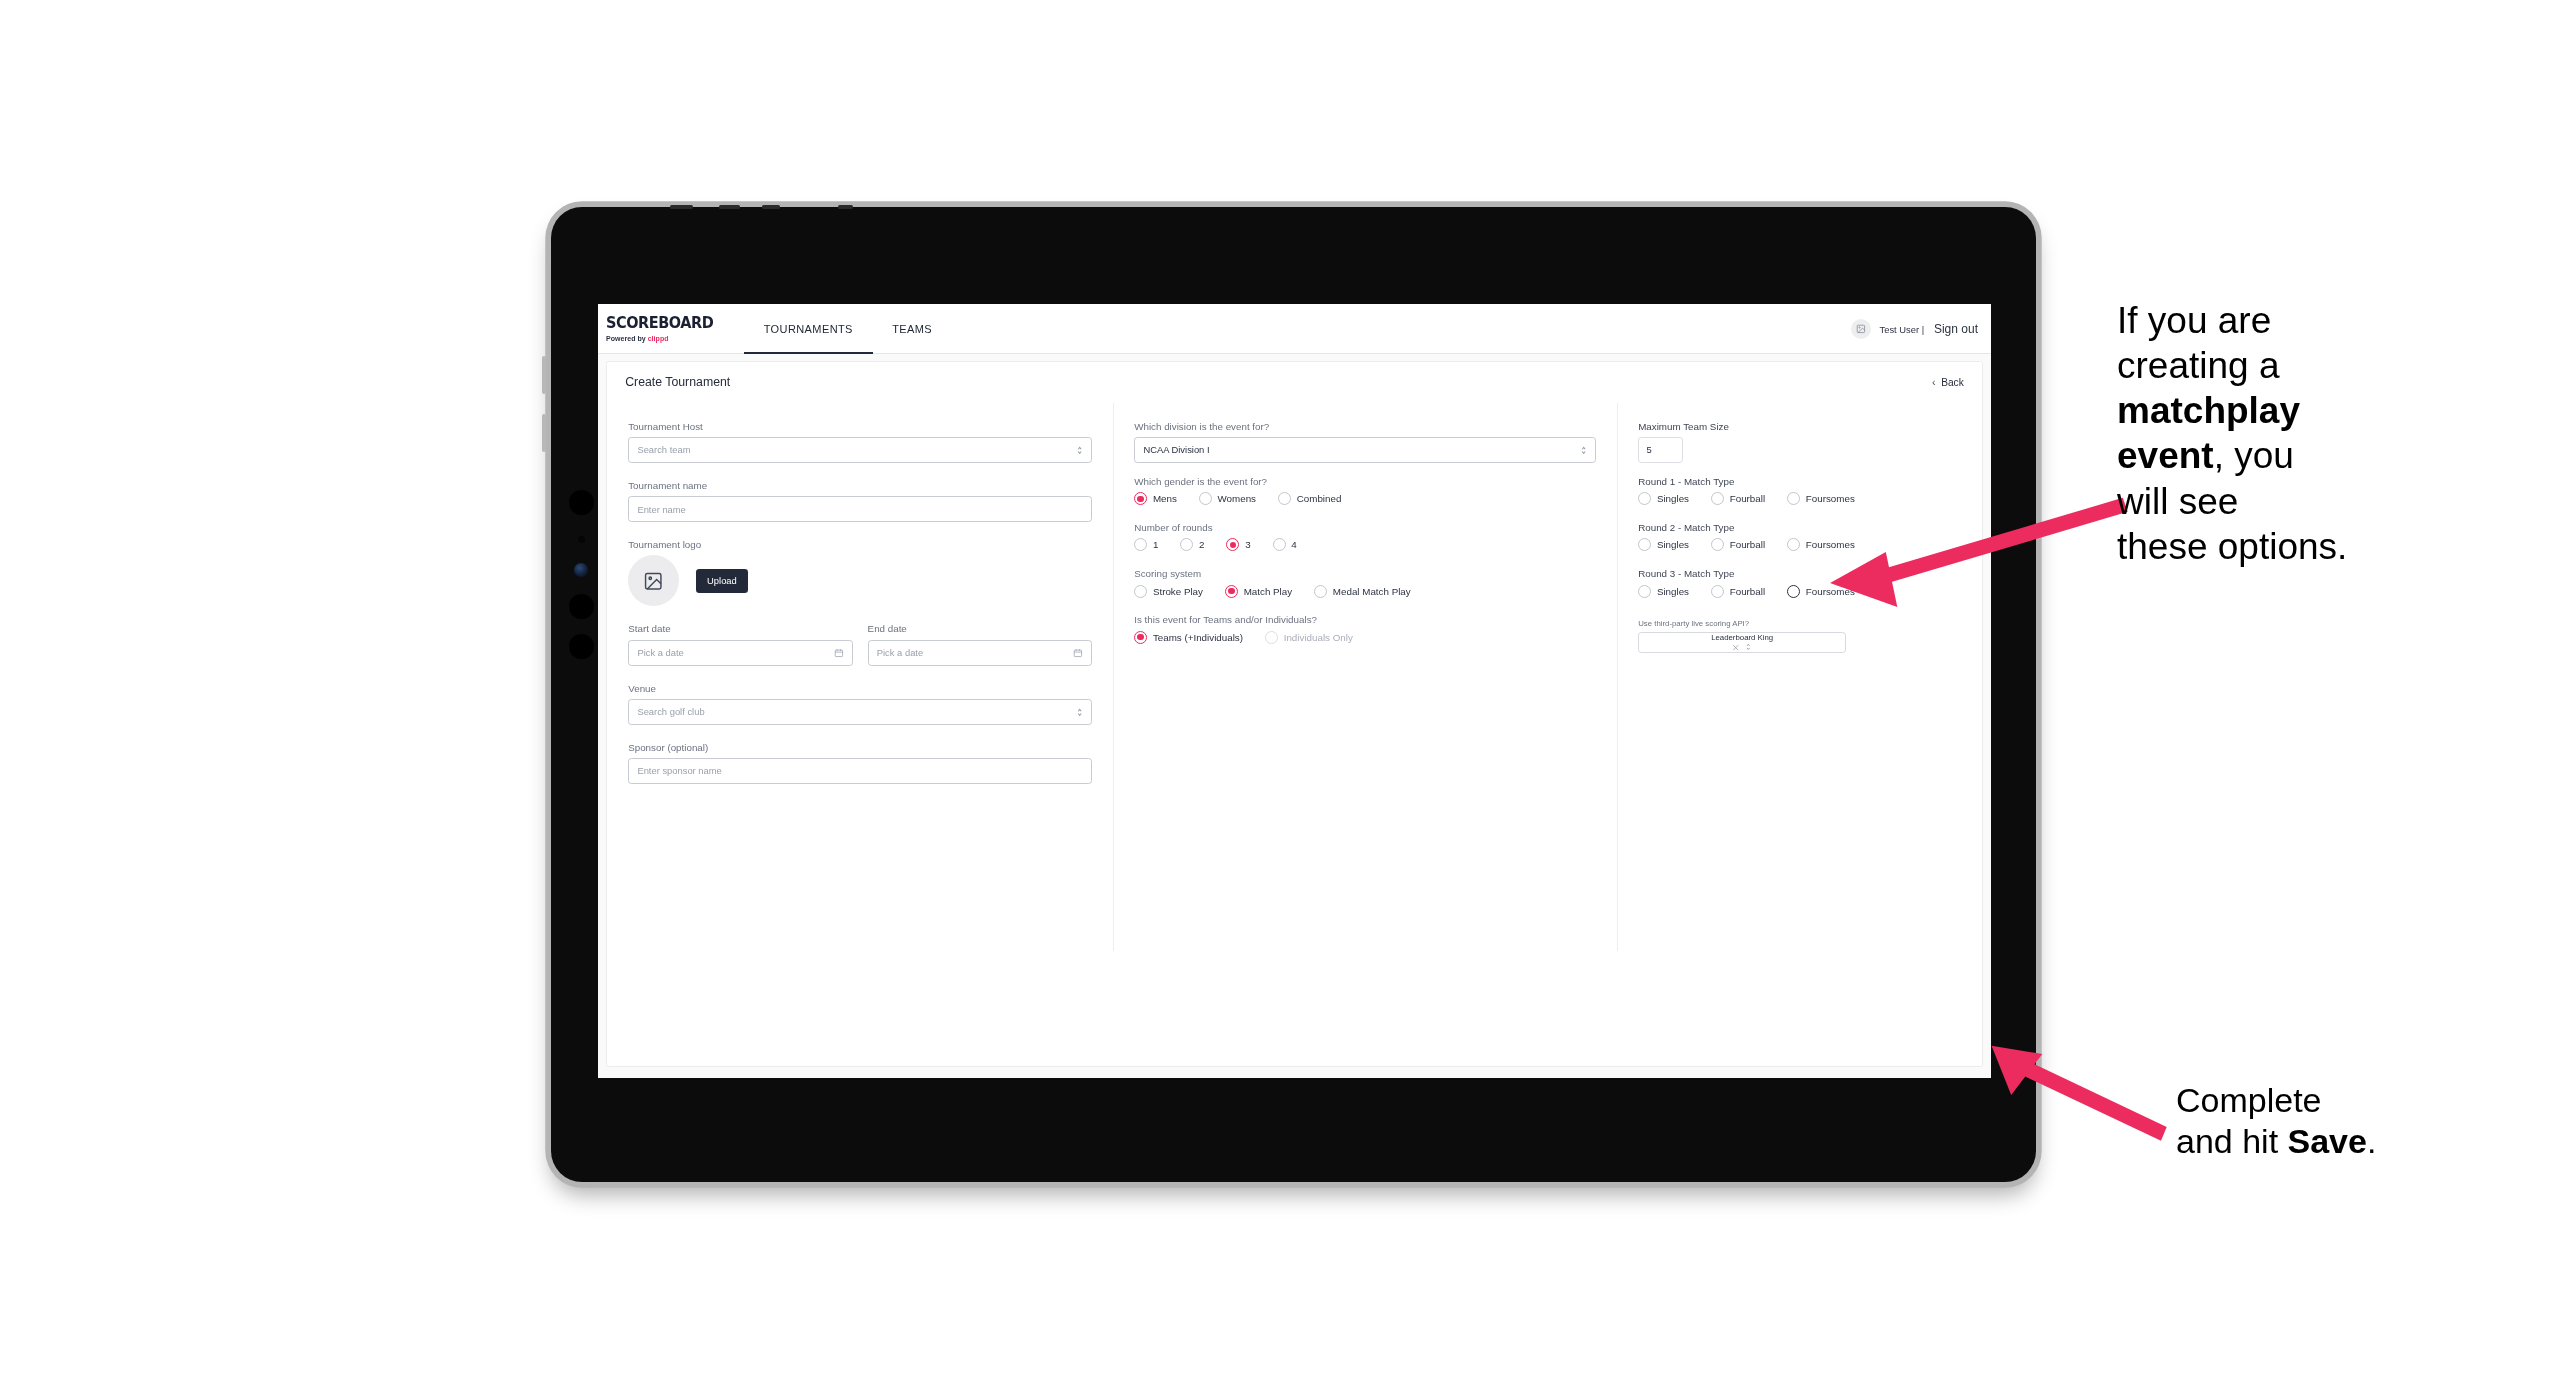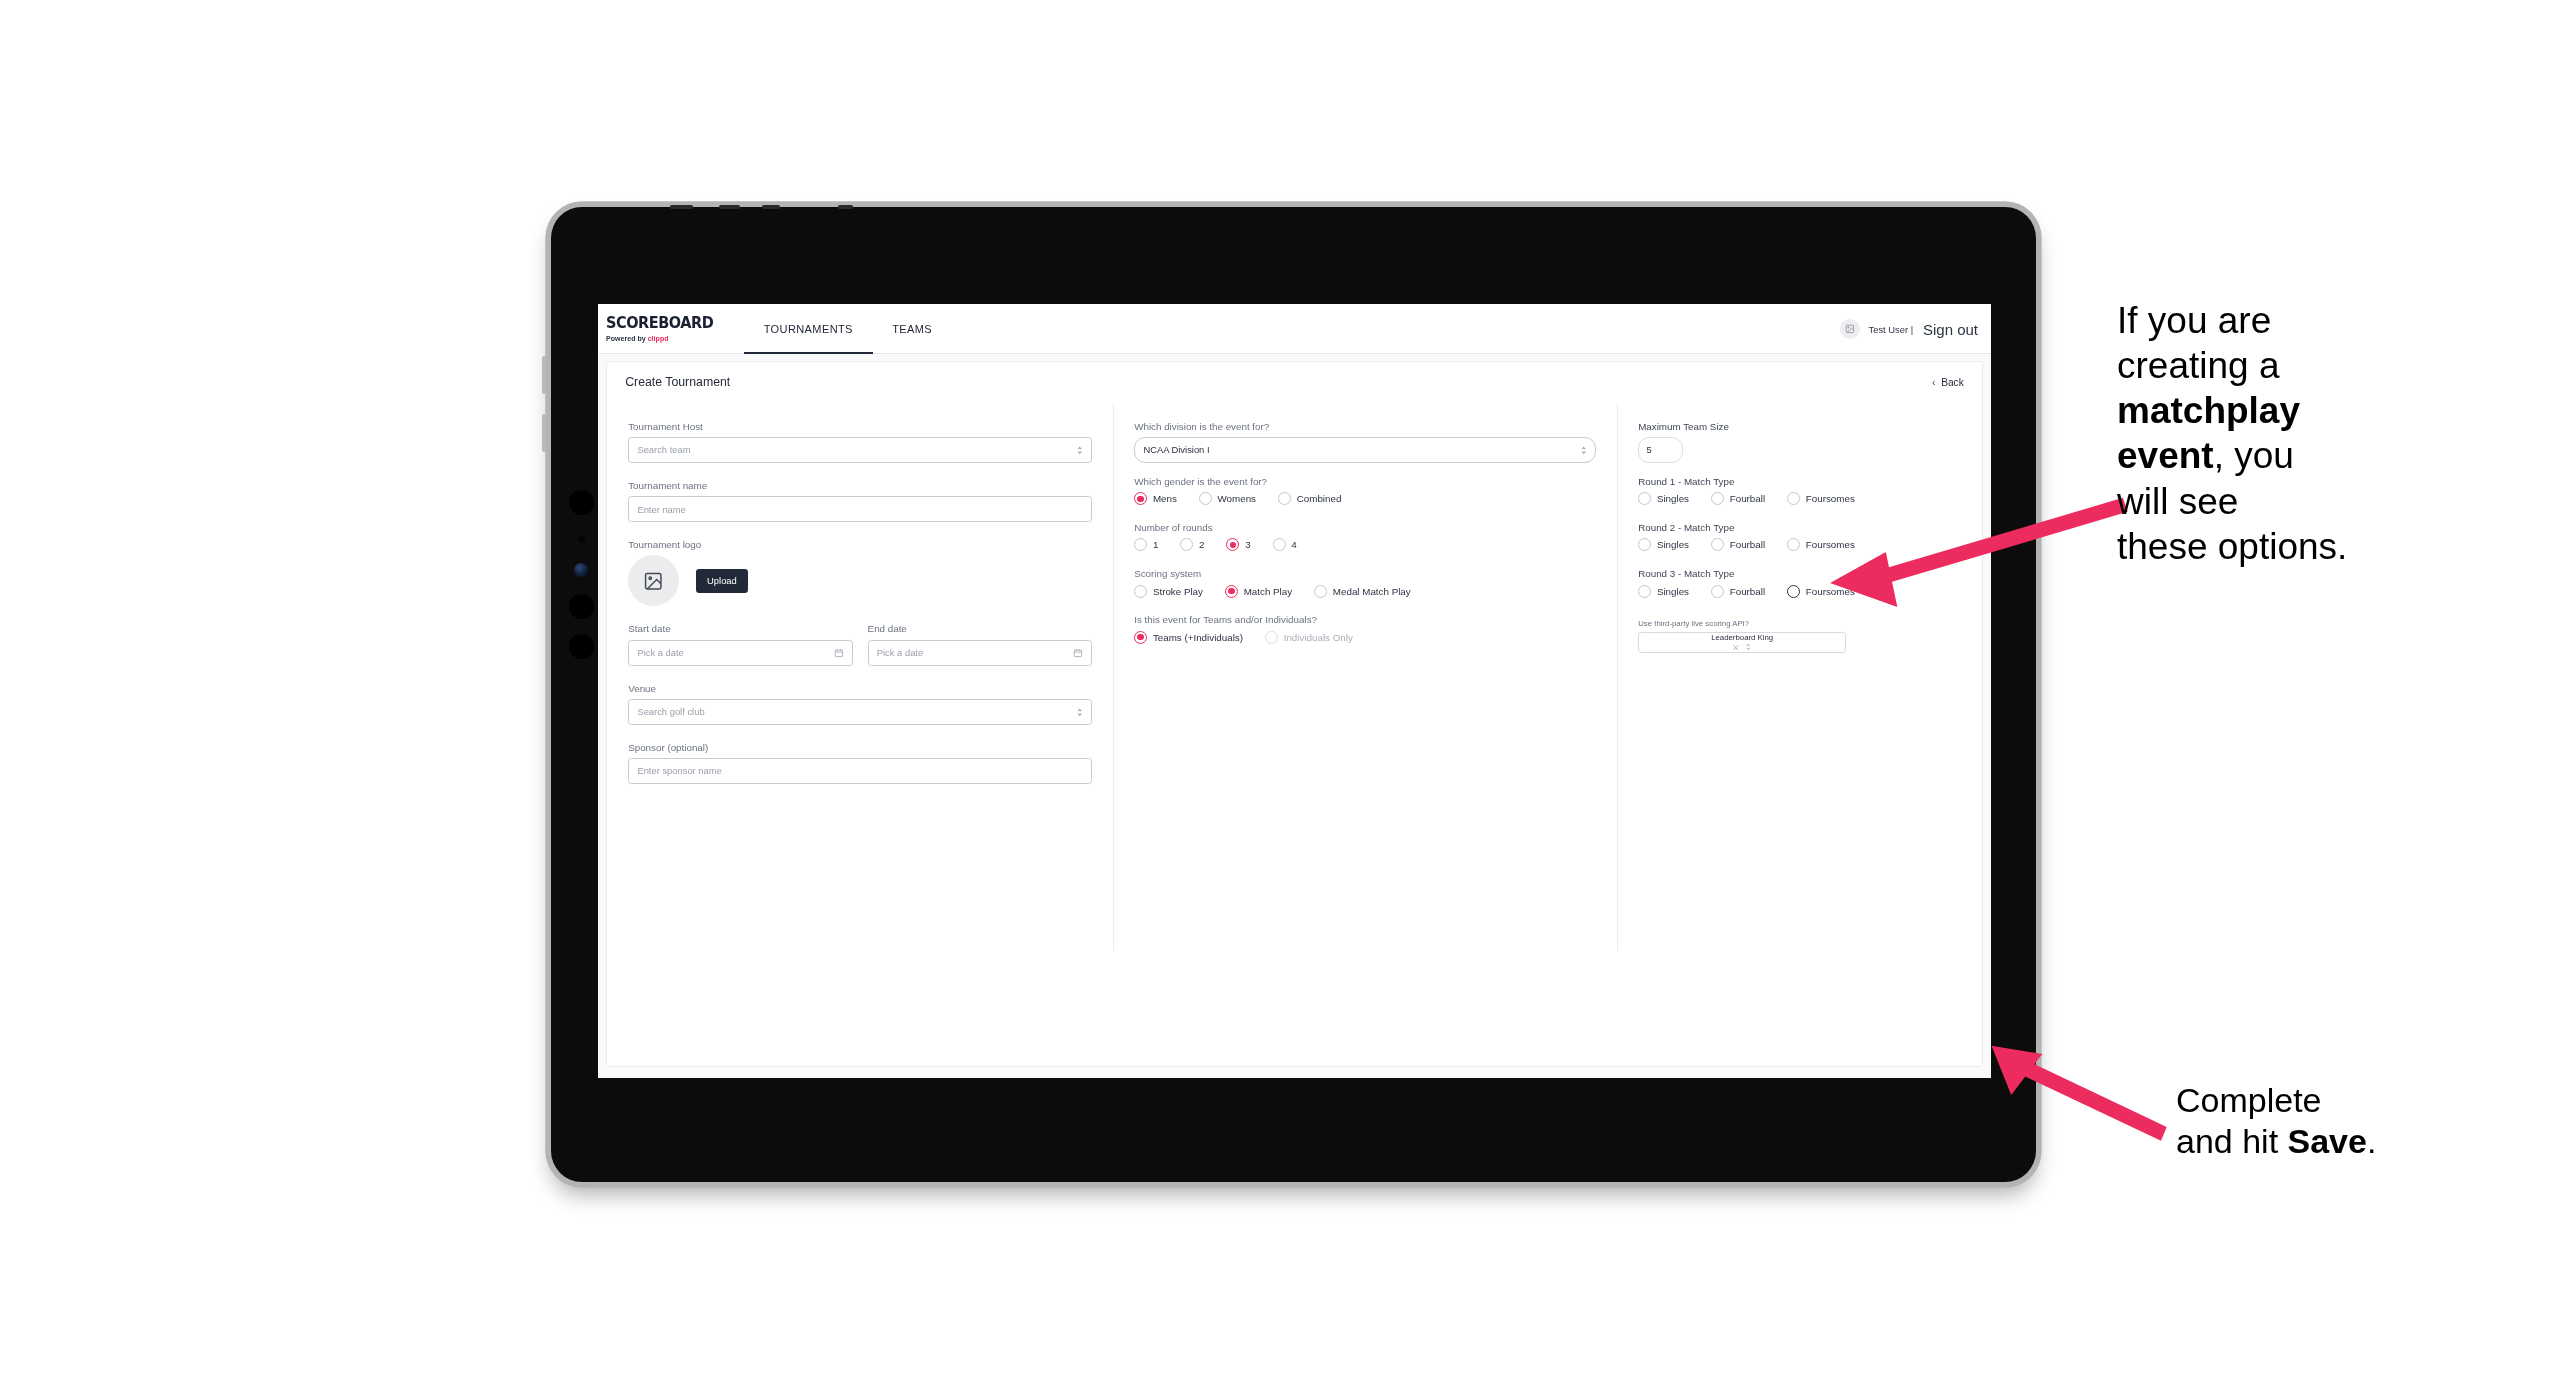--- a/index.html
+++ b/index.html
@@ -119,21 +119,21 @@
     width: 20.5px; height: 20.5px;
     border-radius: 50%;
     background: #eeeef0;
     display: flex; align-items: center; justify-content: center;
     color: #8a8f9a;
   }
   .user-name {
     font-size: 9.4px; color: #2c3342;
   }
   .sign-out {
-    font-size: 15px; color: #2c3342; cursor: pointer;
+    font-size: 12px; color: #2c3342; cursor: pointer;
     margin-left: 1.6px;
   }
 
   
   .card {
     margin: 6.6px 8.2px 0 8.2px;
     background: #ffffff;
     border: 0.8px solid #ececee;
     border-radius: 2.5px;
     height: 706px;
@@ -188,21 +188,21 @@
     border: 0.8px solid #c8cbd2;
     border-radius: 3.3px;
     background: #fff;
     display: flex; align-items: center;
     padding: 0 8.2px;
     font-size: 9.4px;
     color: #9aa0ab;
     position: relative;
     cursor: text;
   }
-  .finput.value { color: #2a3040; border-radius: 11px; }
+  .finput.value { color: #2a3040; }
   .finput.small { width: 45px; padding: 0 7.4px; border-color: #dcdee3; }
   .finput .ph { flex: 1; }
   .field { margin-bottom: 17px; }
   .field.tight { margin-bottom: 13px; }
   .end-adorn {
     display: flex; align-items: center; gap: 7.4px;
     color: #989ea9;
   }
 
   

